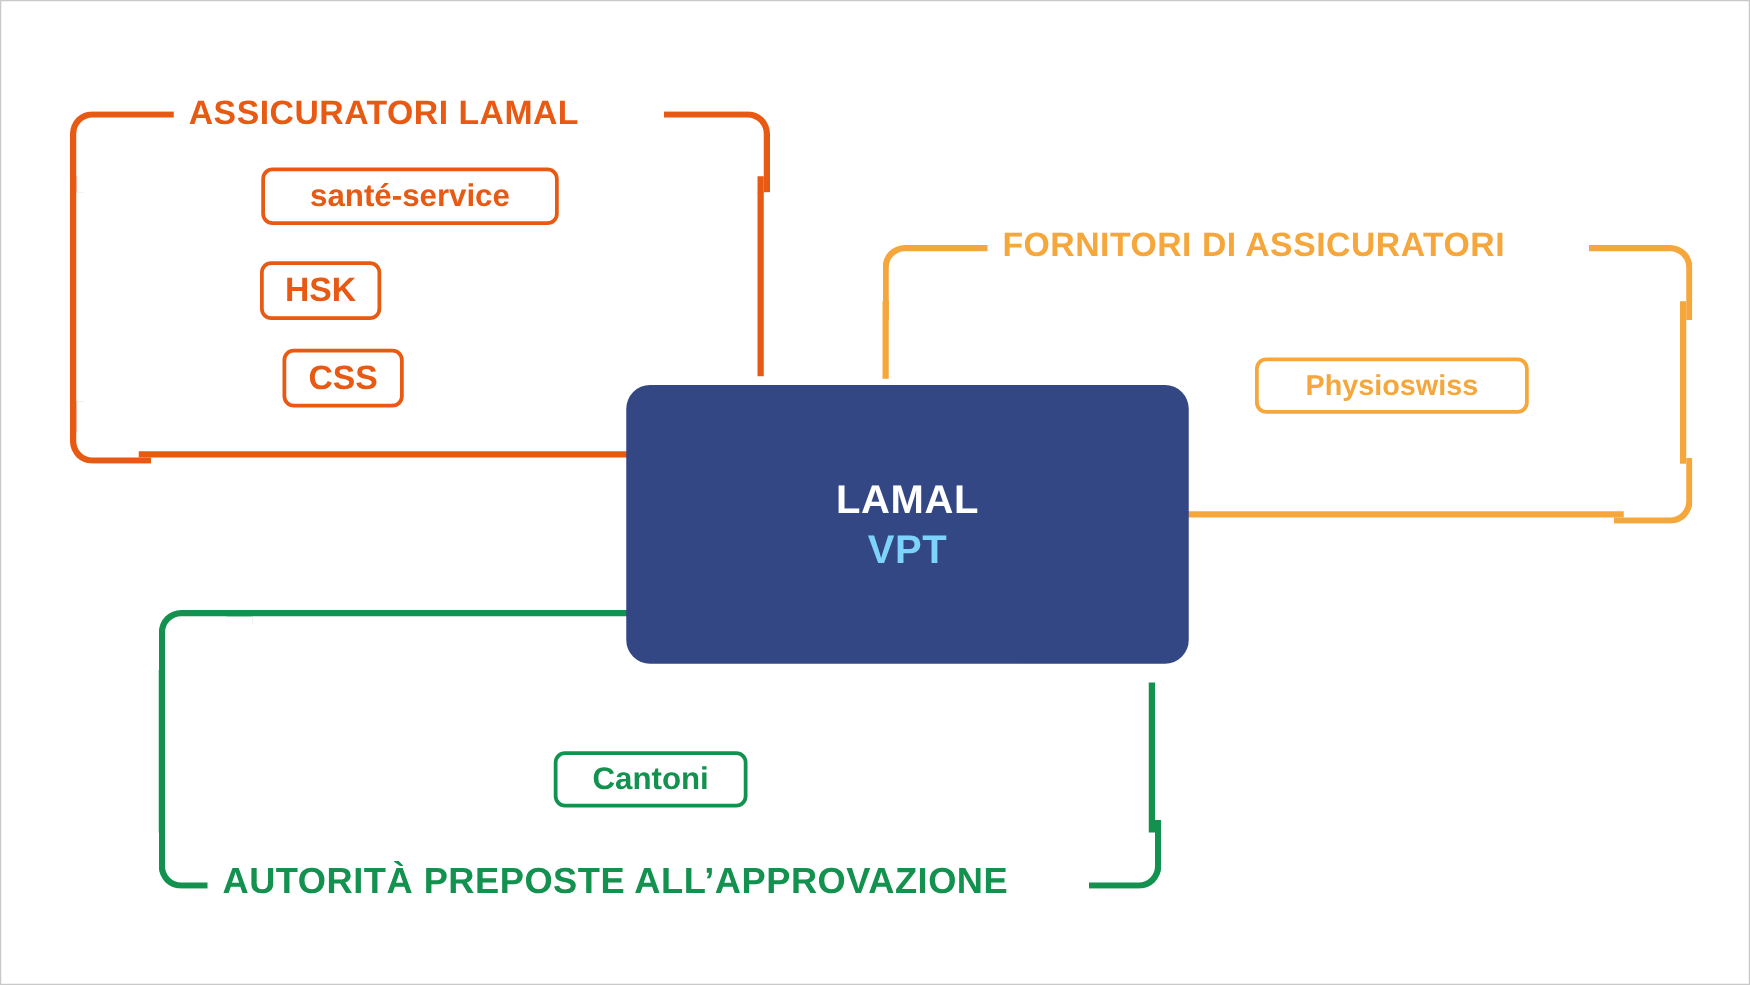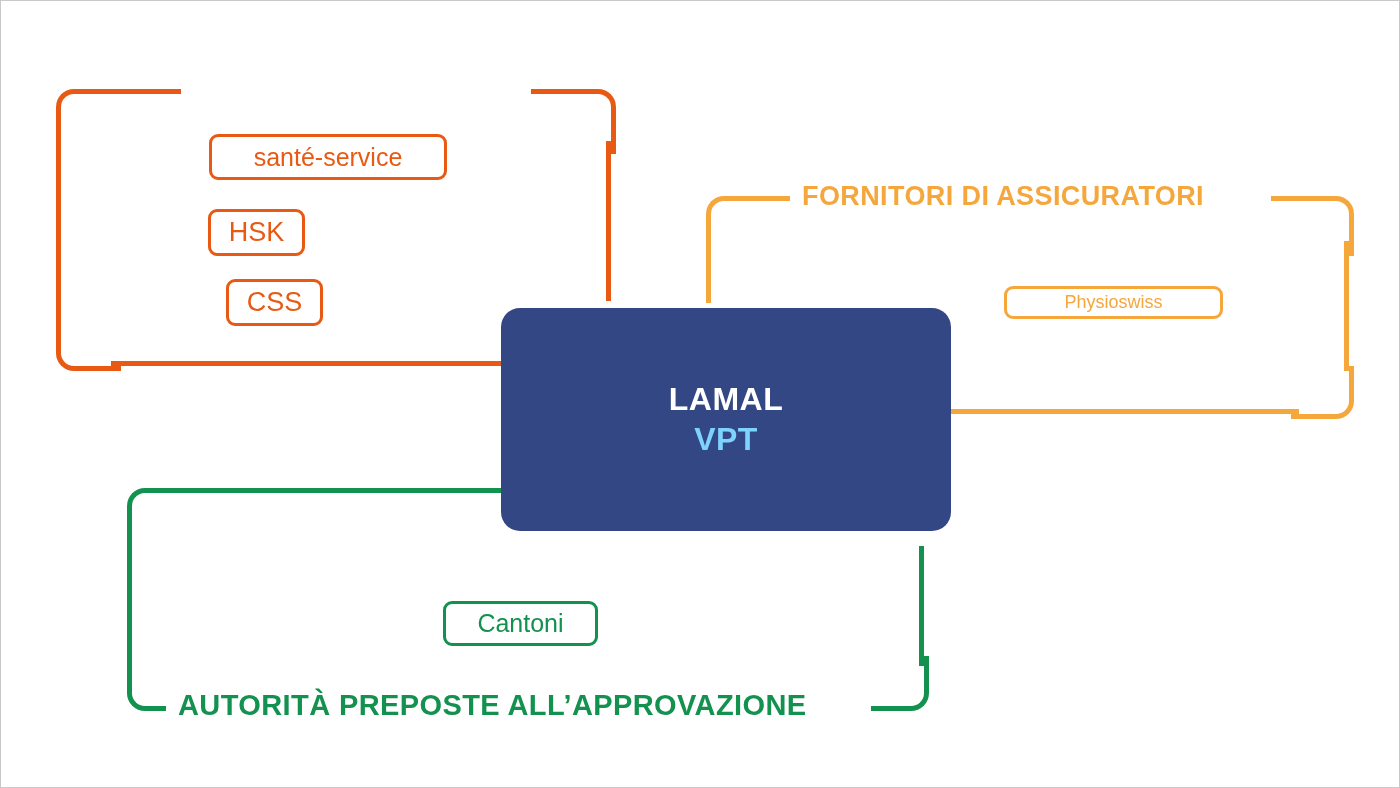--- a/index.html
+++ b/index.html
@@ -193,21 +193,21 @@
 
   
   .pill {
     position: absolute;
     box-sizing: border-box;
     display: flex;
     align-items: center;
     justify-content: center;
     background: #ffffff;
     border-radius: 9px;
-    font-weight: normal;
+    font-weight: bold;
     z-index: 5;
     white-space: nowrap;
   }
   .pill-orange { border: 3px solid var(--orange); color: var(--orange); }
   .pill-amber  { border: 3px solid var(--amber);  color: var(--amber);  }
   .pill-green  { border: 3px solid var(--green);  color: var(--green);  }
 
   .pill-sante {
     left: 208px; top: 133px;
     width: 238px; height: 46px;
@@ -219,42 +219,43 @@
     font-size: 27px;
   }
   .pill-css {
     left: 207px; top: 278px;
     width: 97px; height: 47px;
     font-size: 27px;
     margin-left: 18px;
   }
   .pill-physioswiss {
     left: 1003px; top: 285px;
-    width: 219px; height: 33px;
-    font-size: 18px;
+    width: 219px; height: 45px;
+    font-size: 23px;
   }
   .pill-cantoni {
     left: 442px; top: 584px;
     width: 155px; height: 45px;
     font-size: 25px;
     margin-top: 16px;
   }
 </style>
 </head>
 <body style="--orange: #E85A13; --amber: #F5A73C; --green: #12914F;">
 
 <div id="canvas" style="--orange: #E85A13; --amber: #F5A73C; --green: #12914F; border-color: rgb(201, 201, 201); background: rgb(255, 255, 255);">
 
   <div class="seg ora-corner-tl"></div>
   <div class="seg ora-top-right"></div>
   <div class="seg ora-left-vert"></div>
   <div class="seg ora-corner-bl"></div>
   <div class="seg ora-bottom-line"></div>
   <div class="seg ora-right-vert"></div>
 
+  <div class="group-title title-insurers">ASSICURATORI LAMAL</div>
 
   <div class="pill pill-orange pill-sante">santé-service</div>
   <div class="pill pill-orange pill-hsk">HSK</div>
   <div class="pill pill-orange pill-css">CSS</div>
 
   <div class="seg amb-corner-tl"></div>
   <div class="seg amb-top-right"></div>
   <div class="seg amb-left-vert"></div>
   <div class="seg amb-right-vert"></div>
   <div class="seg amb-corner-br"></div>

